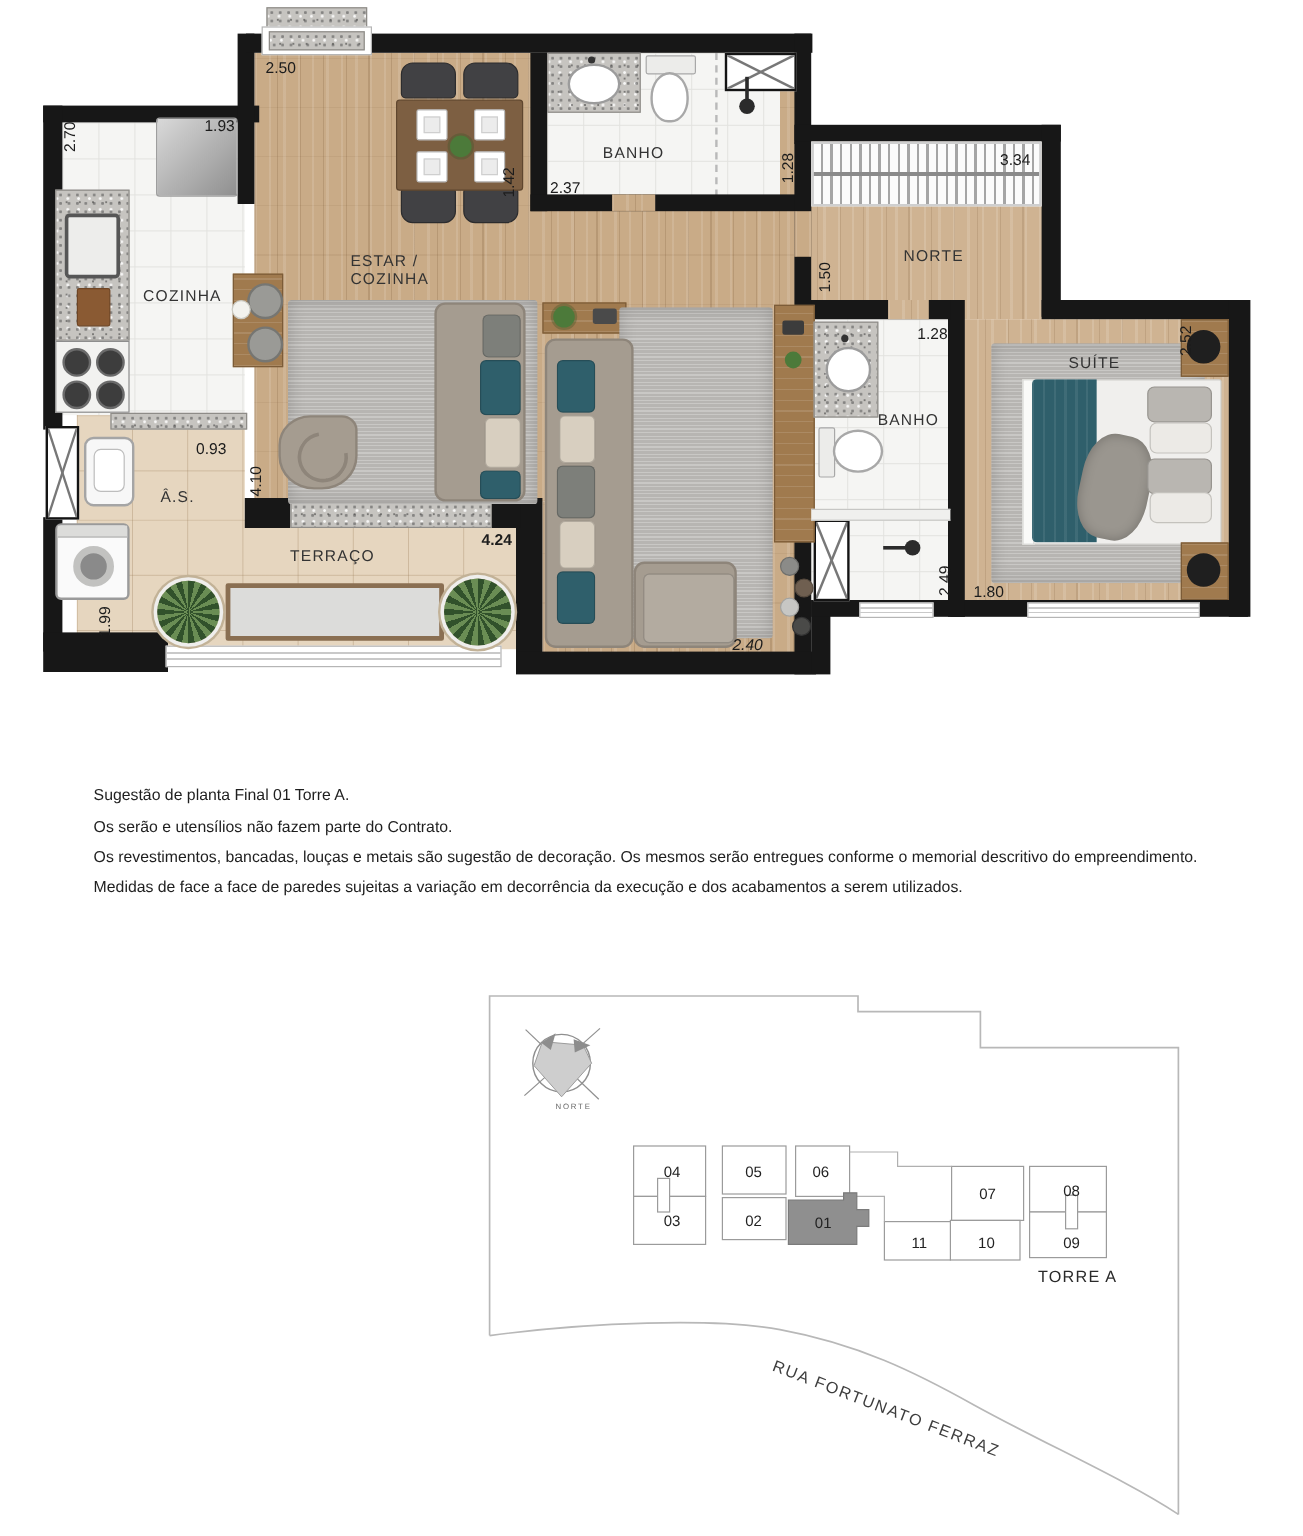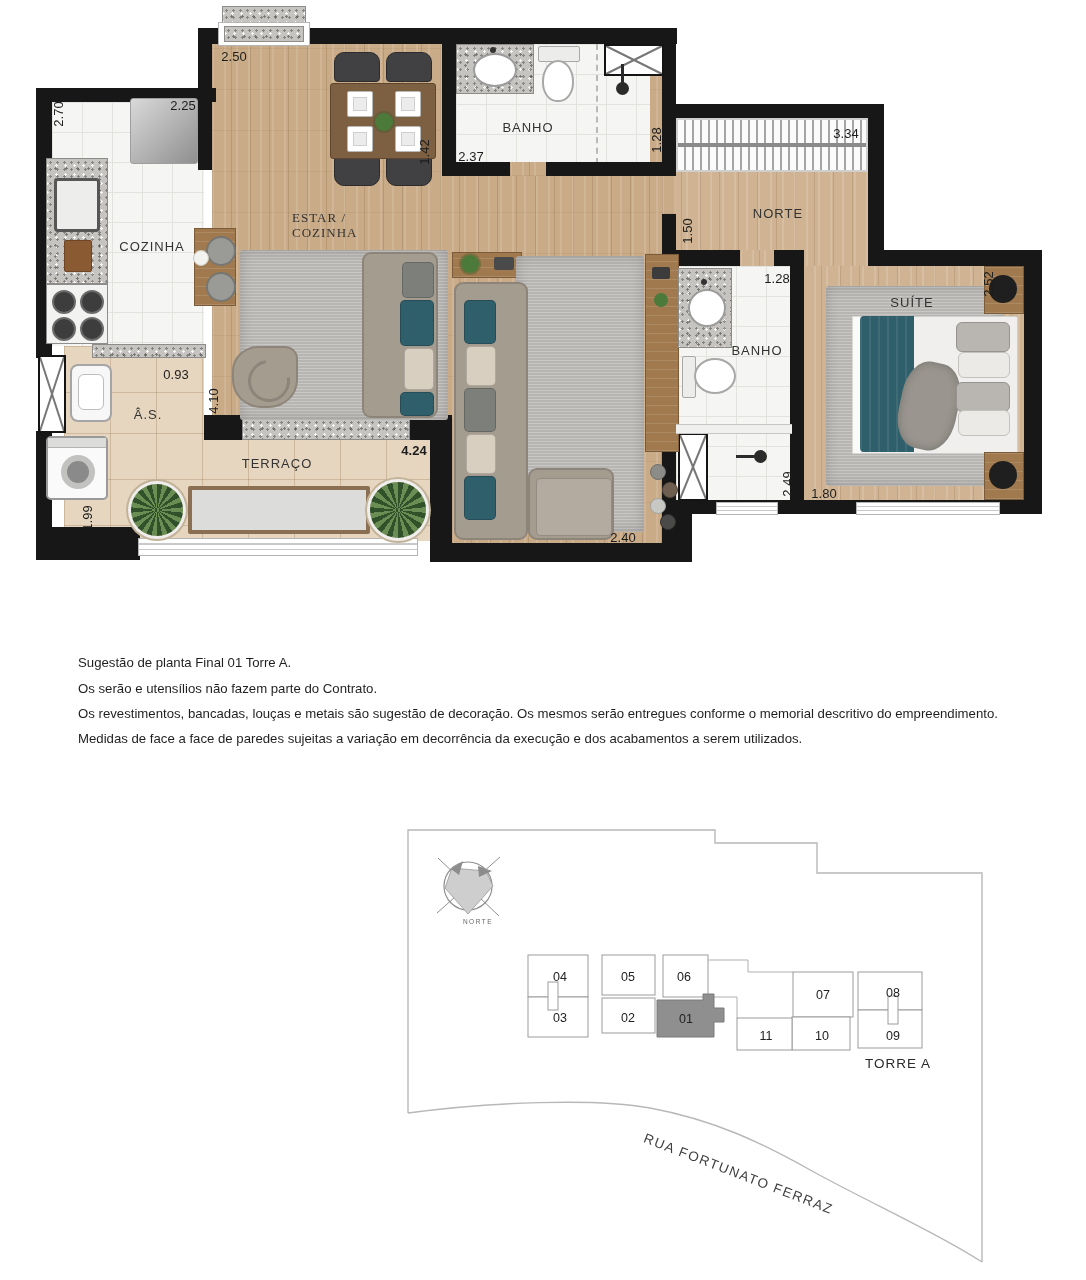--- a/index.html
+++ b/index.html
@@ -238,48 +238,48 @@
     <div class="abs" style="left:956px;top:322px;width:52px;height:28px;background:#b9b6b1;border:1px solid #97948f;border-radius:6px;"></div>
     <div class="abs" style="left:958px;top:352px;width:50px;height:24px;background:#eceae6;border:1px solid #c4c2bd;border-radius:6px;"></div>
     <div class="abs" style="left:956px;top:382px;width:52px;height:28px;background:#b9b6b1;border:1px solid #97948f;border-radius:6px;"></div>
     <div class="abs" style="left:958px;top:410px;width:50px;height:24px;background:#eceae6;border:1px solid #c4c2bd;border-radius:6px;"></div>
     <div class="wood-dark" style="left:984px;top:266px;width:38px;height:46px;"></div>
     <div class="circle" style="left:989px;top:275px;width:28px;height:28px;background:#1f1f1f;"></div>
     <div class="wood-dark" style="left:984px;top:452px;width:38px;height:46px;"></div>
     <div class="circle" style="left:989px;top:461px;width:28px;height:28px;background:#1f1f1f;"></div>
 
     <div class="label" style="left:152px;top:246px;">COZINHA</div>
-    <div class="estar-label" style="left:292px;top:210px;font-family:Liberation Serif, serif;">
+    <div class="estar-label" style="left:292px;top:210px;">
       <span style="display:block;">ESTAR /</span>
       <span style="display:block;">COZINHA</span>
     </div>
     <div class="label" style="left:528px;top:127px;">BANHO</div>
     <div class="label" style="left:778px;top:213px;">NORTE</div>
     <div class="label" style="left:757px;top:350px;">BANHO</div>
     <div class="label" style="left:912px;top:302px;">SUÍTE</div>
     <div class="label" style="left:277px;top:463px;">TERRAÇO</div>
     <div class="label" style="left:148px;top:414px;">Â.S.</div>
 
     <div class="dim" style="left:234px;top:56px;">2.50</div>
     <div class="dim rot" style="left:58px;top:114px;">2.70</div>
-    <div class="dim" style="left:183px;top:105px;">2.25</div>
+    <div class="dim" style="left:183px;top:105px;">1.93</div>
     <div class="dim rot" style="left:424px;top:152px;">1.42</div>
     <div class="dim" style="left:471px;top:156px;">2.37</div>
     <div class="dim rot" style="left:656px;top:140px;">1.28</div>
     <div class="dim" style="left:846px;top:133px;">3.34</div>
     <div class="dim rot" style="left:687px;top:231px;">1.50</div>
     <div class="dim" style="left:777px;top:278px;">1.28</div>
     <div class="dim rot" style="left:988px;top:284px;">2.52</div>
     <div class="dim" style="left:176px;top:374px;">0.93</div>
     <div class="dim rot" style="left:213px;top:401px;">4.10</div>
     <div class="dim" style="left:414px;top:450px;font-weight:bold;">4.24</div>
     <div class="dim rot" style="left:787px;top:484px;">2.49</div>
     <div class="dim" style="left:824px;top:493px;">1.80</div>
     <div class="dim rot" style="left:87px;top:518px;">1.99</div>
-    <div class="dim" style="left:623px;top:537px;">2.40</div>
+    <div class="dim" style="left:623px;top:537px;font-style:italic;">2.40</div>
   </div>
 
   <div>
     <div class="note" style="top:655px;">Sugestão de planta Final 01 Torre A.</div>
     <div class="note" style="top:681px;">Os serão e utensílios não fazem parte do Contrato.</div>
     <div class="note" style="top:706px;">Os revestimentos, bancadas, louças e metais são sugestão de decoração. Os mesmos serão entregues conforme o memorial descritivo do empreendimento.</div>
     <div class="note" style="top:731px;">Medidas de face a face de paredes sujeitas a variação em decorrência da execução e dos acabamentos a serem utilizados.</div>
   </div>
 
   <svg class="site-svg" width="1086" height="460" viewBox="0 820 1086 460">

